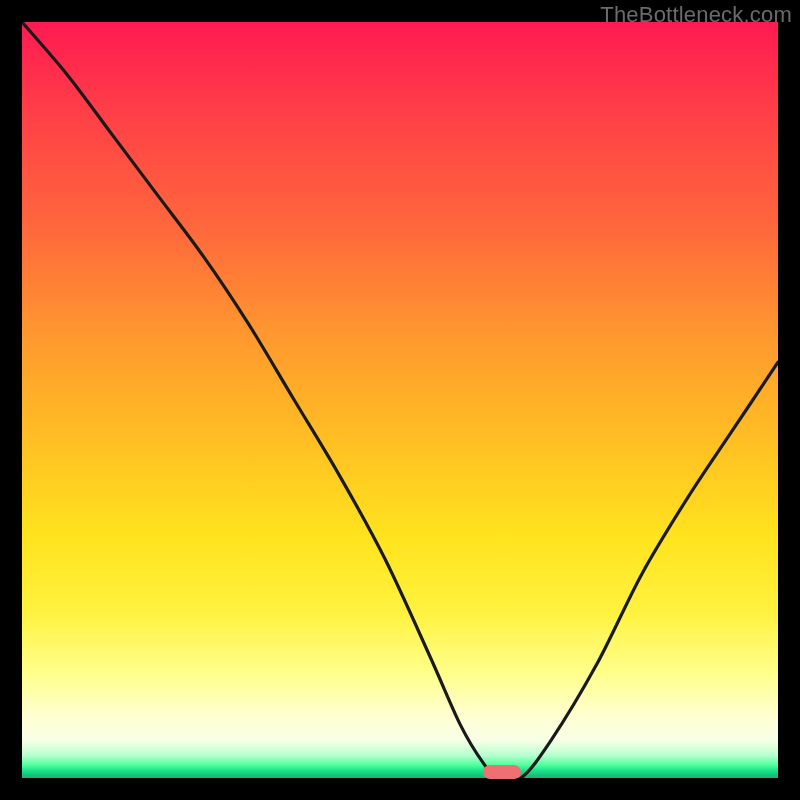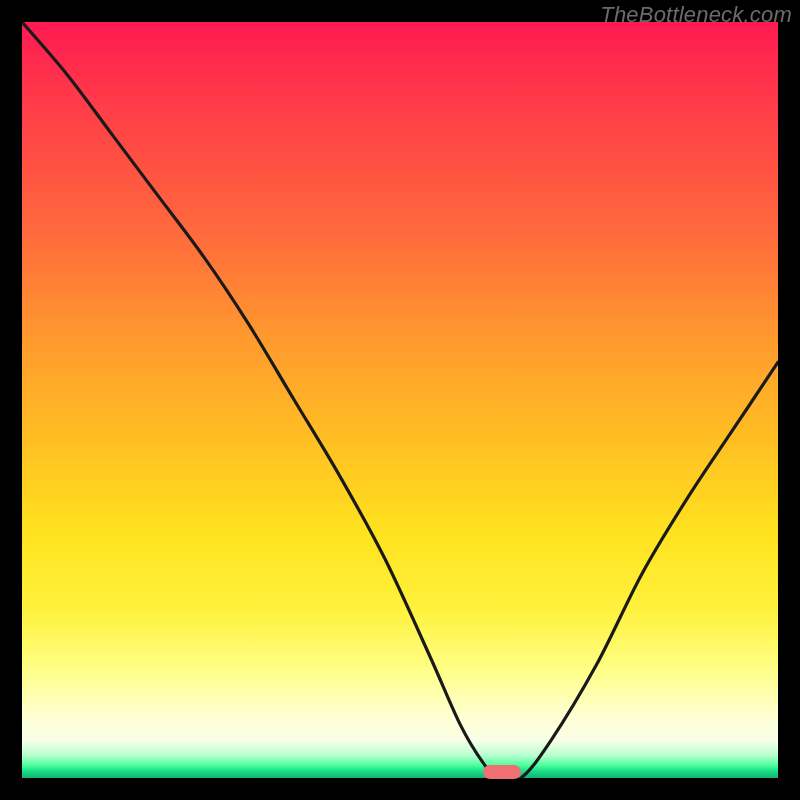--- a/index.html
+++ b/index.html
@@ -11,21 +11,20 @@
     overflow: hidden;
     font-family: Arial, Helvetica, sans-serif;
   }
   .frame {
     position: absolute;
     top: 0;
     left: 0;
     width: 800px;
     height: 800px;
     background: #000;
-    font-style: italic;
   }
   .plot-area {
     position: absolute;
     top: 22px;
     left: 22px;
     width: 756px;
     height: 756px;
     
     background: linear-gradient(
       to bottom,

